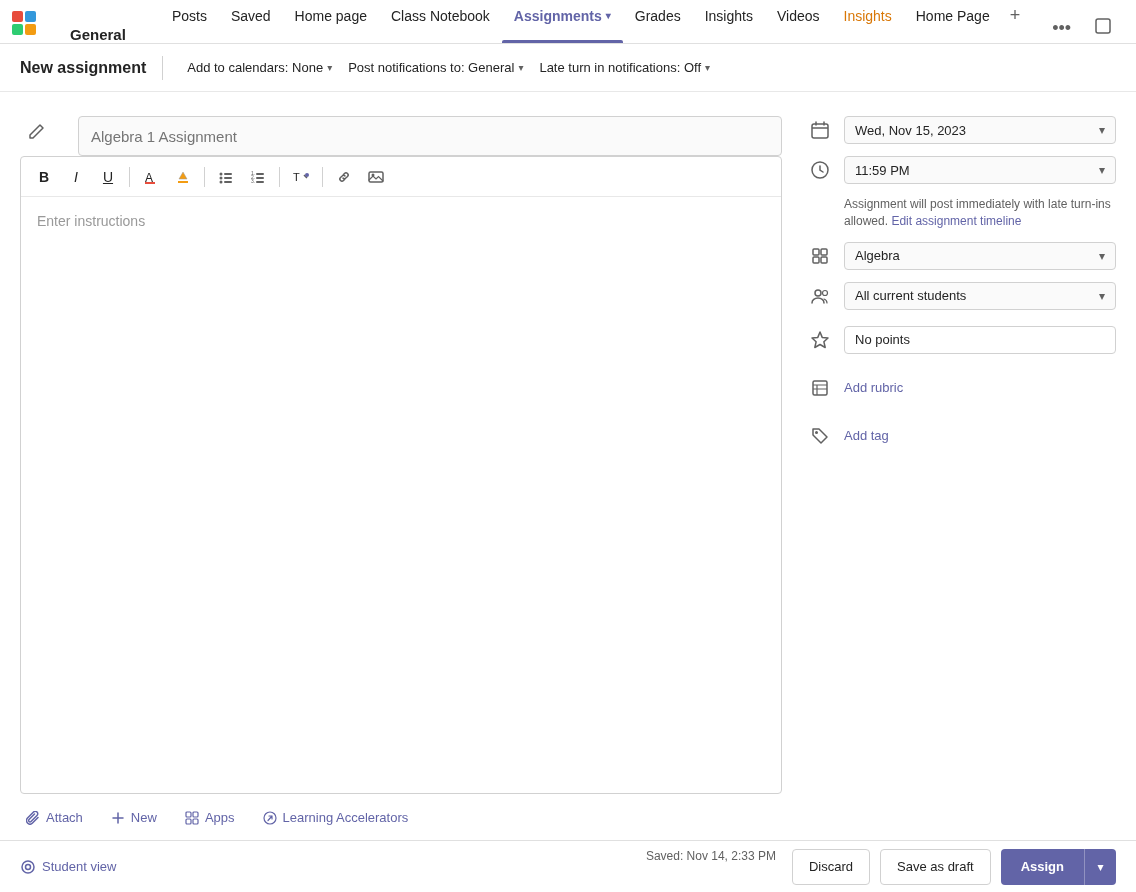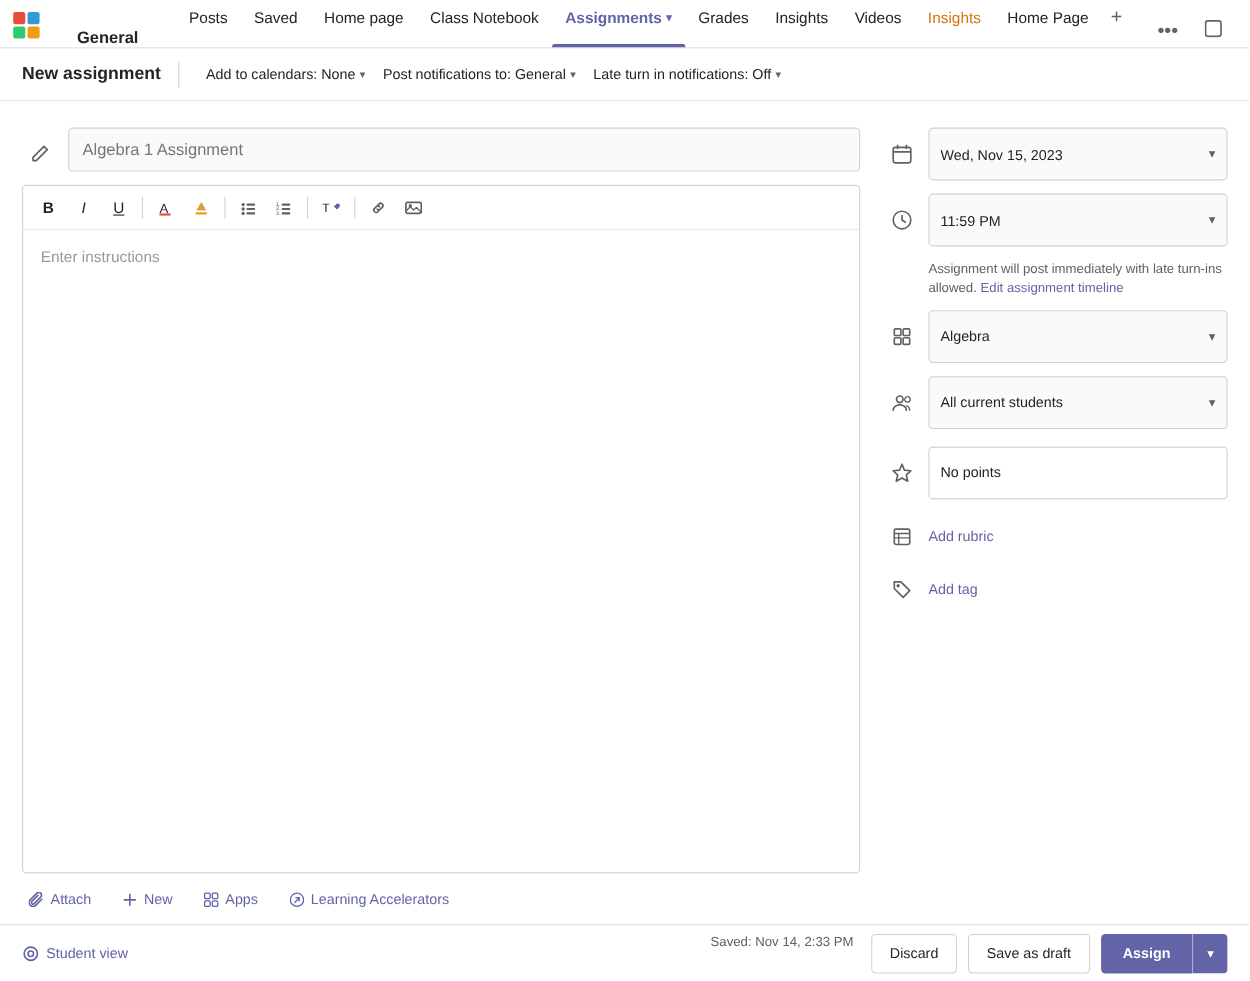--- a/index.html
+++ b/index.html
@@ -25,42 +25,42 @@
     .subheader-title { font-weight: 700; font-size: 16px; color: #242424; margin-right: 16px; }
     .subheader-divider { width: 1px; height: 24px; background: #d1d1d1; margin-right: 16px; }
     .subheader-action { display: flex; align-items: center; gap: 4px; cursor: pointer; color: #242424; font-size: 13px; padding: 0 8px; height: 32px; border-radius: 4px; }
     .subheader-action .chevron { font-size: 10px; color: #616161; }
 
     
     .main-content { display: flex; padding: 24px 20px 0 20px; gap: 24px; height: calc(892px - 55px - 48px - 52px); overflow: hidden; }
 
     
     .left-panel { flex: 1; display: flex; flex-direction: column; gap: 0; }
-    .title-row { display: flex; align-items: flex-end; gap: 10px; margin-bottom: 12px; }
+    .title-row { display: flex; align-items: flex-start; gap: 26px; }
     .edit-icon-btn { width: 32px; height: 32px; display: flex; align-items: center; justify-content: center; cursor: pointer; color: #616161; border-radius: 4px; flex-shrink: 0; }
     .title-input { flex: 1; height: 40px; border: 1px solid #d1d1d1; border-radius: 4px; padding: 0 12px; font-size: 15px; font-weight: 500; color: #242424; background: #fafafa; outline: none; }
 
     .editor-container { flex: 1; border: 1px solid #d1d1d1; border-radius: 4px; display: flex; flex-direction: column; overflow: hidden; background: #fff; }
     .toolbar { display: flex; align-items: center; padding: 4px 8px; border-bottom: 1px solid #e8e8e8; gap: 2px; min-height: 40px; }
     .tb-btn { width: 30px; height: 28px; display: flex; align-items: center; justify-content: center; border: none; background: none; cursor: pointer; border-radius: 3px; color: #242424; font-size: 14px; }
     .tb-bold { font-weight: 700; }
     .tb-italic { font-style: italic; }
     .tb-underline { text-decoration: underline; }
     .tb-divider { width: 1px; height: 20px; background: #d1d1d1; margin: 0 4px; }
 
     .editor-body { flex: 1; padding: 16px; color: #999; font-size: 14px; cursor: text; }
 
     .attachment-bar { display: flex; align-items: center; gap: 16px; padding: 12px 0 0 0; }
     .attach-btn { display: flex; align-items: center; gap: 6px; color: #6264a7; cursor: pointer; font-size: 13px; font-weight: 500; border: none; background: none; padding: 4px 6px; border-radius: 4px; }
 
     
     .right-panel { width: 310px; display: flex; flex-direction: column; gap: 12px; flex-shrink: 0; }
     .field-row { display: flex; align-items: center; gap: 10px; }
     .field-icon { width: 28px; height: 28px; display: flex; align-items: center; justify-content: center; color: #616161; flex-shrink: 0; }
-    .field-select { flex: 1; height: 48px; border: 1px solid #d1d1d1; border-radius: 4px; padding: 0 10px; display: flex; align-items: center; justify-content: space-between; cursor: pointer; background: #fafafa; }
+    .field-select { flex: 1; height: 28px; border: 1px solid #d1d1d1; border-radius: 4px; padding: 0 10px; display: flex; align-items: center; justify-content: space-between; cursor: pointer; background: #fafafa; }
     .field-select-text { font-size: 13px; color: #242424; }
     .field-select-chevron { color: #616161; font-size: 12px; }
 
     .timeline-note { margin-left: 38px; font-size: 12px; color: #616161; line-height: 1.4; }
     .timeline-note a { color: #6264a7; cursor: pointer; text-decoration: none; }
 
     .action-link-row { display: flex; align-items: center; gap: 10px; padding: 4px 0; }
     .action-link { color: #6264a7; font-size: 13px; font-weight: 500; cursor: pointer; text-decoration: none; }
 
     

